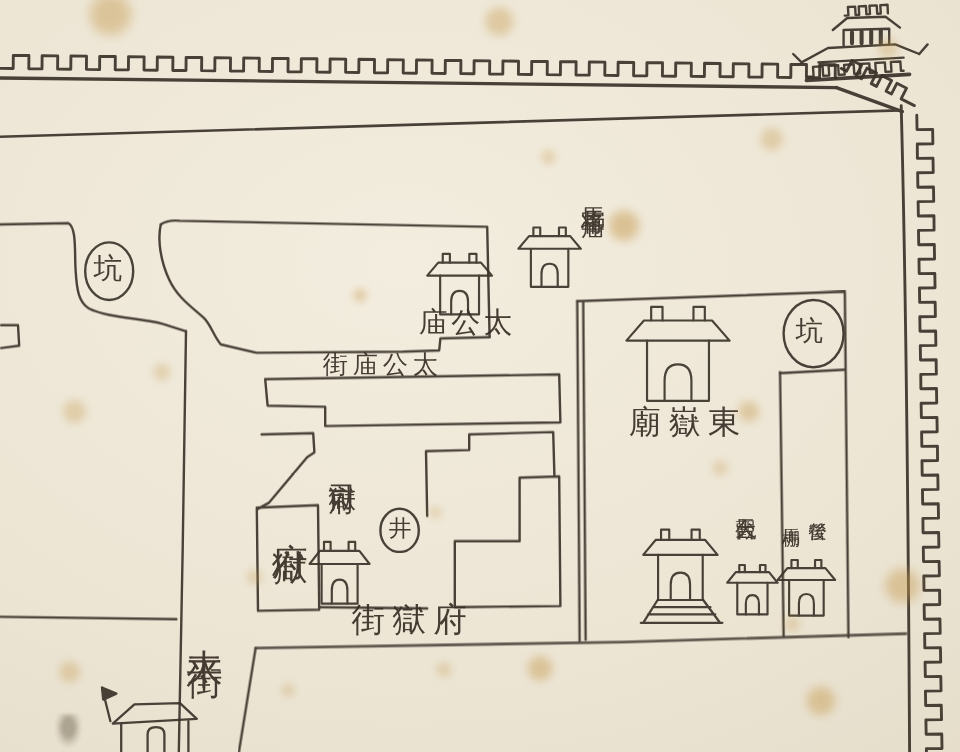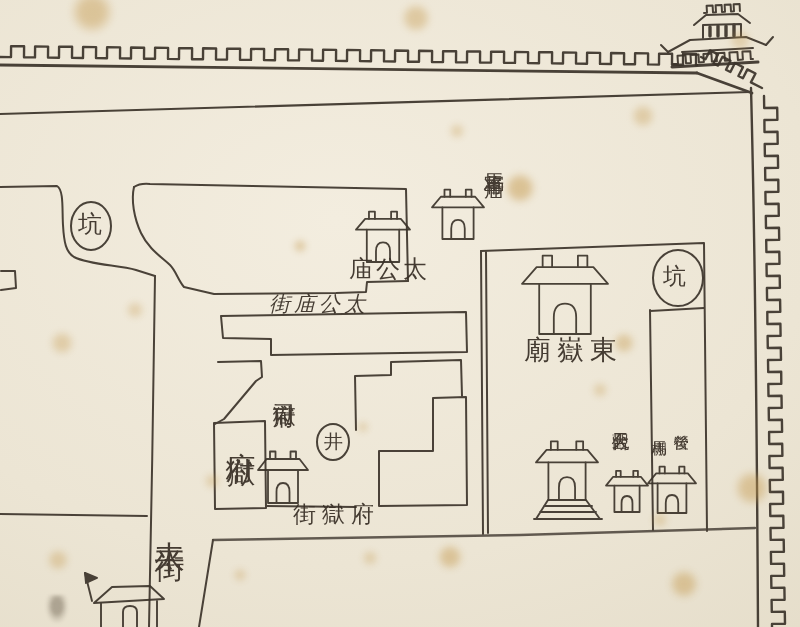--- a/index.html
+++ b/index.html
@@ -146,32 +146,32 @@
           <path d="M268,470 V503 H298 V470"></path>
           <path d="M276.5,503 V492 Q276.5,483 283,483 Q289.5,483 289.5,492 V503"></path>
         </g>
       </g>
   </svg>
 
   <div class="lbl" style="left:78px;top:212px;font-size:24px;">坑</div>
   <div class="lbl" style="left:663px;top:264px;font-size:23px;">坑</div>
 
   <div class="lbl" style="left:349px;top:257px;font-size:24px;letter-spacing:3px;">庙公太</div>
-  <div class="lbl" style="left:269px;top:293px;font-size:21px;letter-spacing:4px;font-style:italic;">街庙公太</div>
+  <div class="lbl" style="left:269px;top:293px;font-size:21px;letter-spacing:4px;">街庙公太</div>
 
   <div class="lbl v" style="left:483px;top:157px;font-size:20px;height:112px;letter-spacing:2px;">馬将軍庙</div>
 
-  <div class="lbl" style="left:524px;top:338px;font-size:27px;letter-spacing:6px;font-family:Liberation Mono, monospace;">廟嶽東</div>
+  <div class="lbl" style="left:524px;top:338px;font-size:27px;letter-spacing:6px;">廟嶽東</div>
 
   <div class="lbl v" style="left:272px;top:386px;font-size:23px;height:80px;">府司獄</div>
   <div class="lbl v" style="left:224px;top:428px;font-size:30px;letter-spacing:6px;height:80px;">府獄</div>
 
   <div class="lbl" style="left:324px;top:431px;font-size:19px;">井</div>
 
-  <div class="lbl" style="left:293px;top:502px;font-size:23px;letter-spacing:6px;">街獄府</div>
+  <div class="lbl" style="left:293px;top:502px;font-size:28px;letter-spacing:6px;">街獄府</div>
 
   <div class="lbl v" style="left:153px;top:517px;font-size:30px;letter-spacing:6px;height:112px;">太平街</div>
 
   <div class="lbl v" style="left:611px;top:418px;font-size:18px;height:64px;">天台觀</div>
   <div class="lbl v" style="left:673px;top:423px;font-size:15px;height:50px;">後營</div>
   <div class="lbl v" style="left:651px;top:429px;font-size:15px;height:46px;">馬棚</div>
 
   <div class="faintmark"></div>
 <div class="stain" style="left: 70px; top: -10px; width: 44px; height: 44px; opacity: 0.45; background: radial-gradient(circle, rgb(197, 154, 79) 0px, rgb(197, 154, 79) 35%, rgba(197, 154, 79, 0.35) 60%, transparent 75%);"></div>
     <div class="stain" style="left: 401px; top: 3px; width: 30px; height: 30px; opacity: 0.4; background: radial-gradient(circle, rgb(197, 154, 79) 0px, rgb(197, 154, 79) 35%, rgba(197, 154, 79, 0.35) 60%, transparent 75%);"></div>

